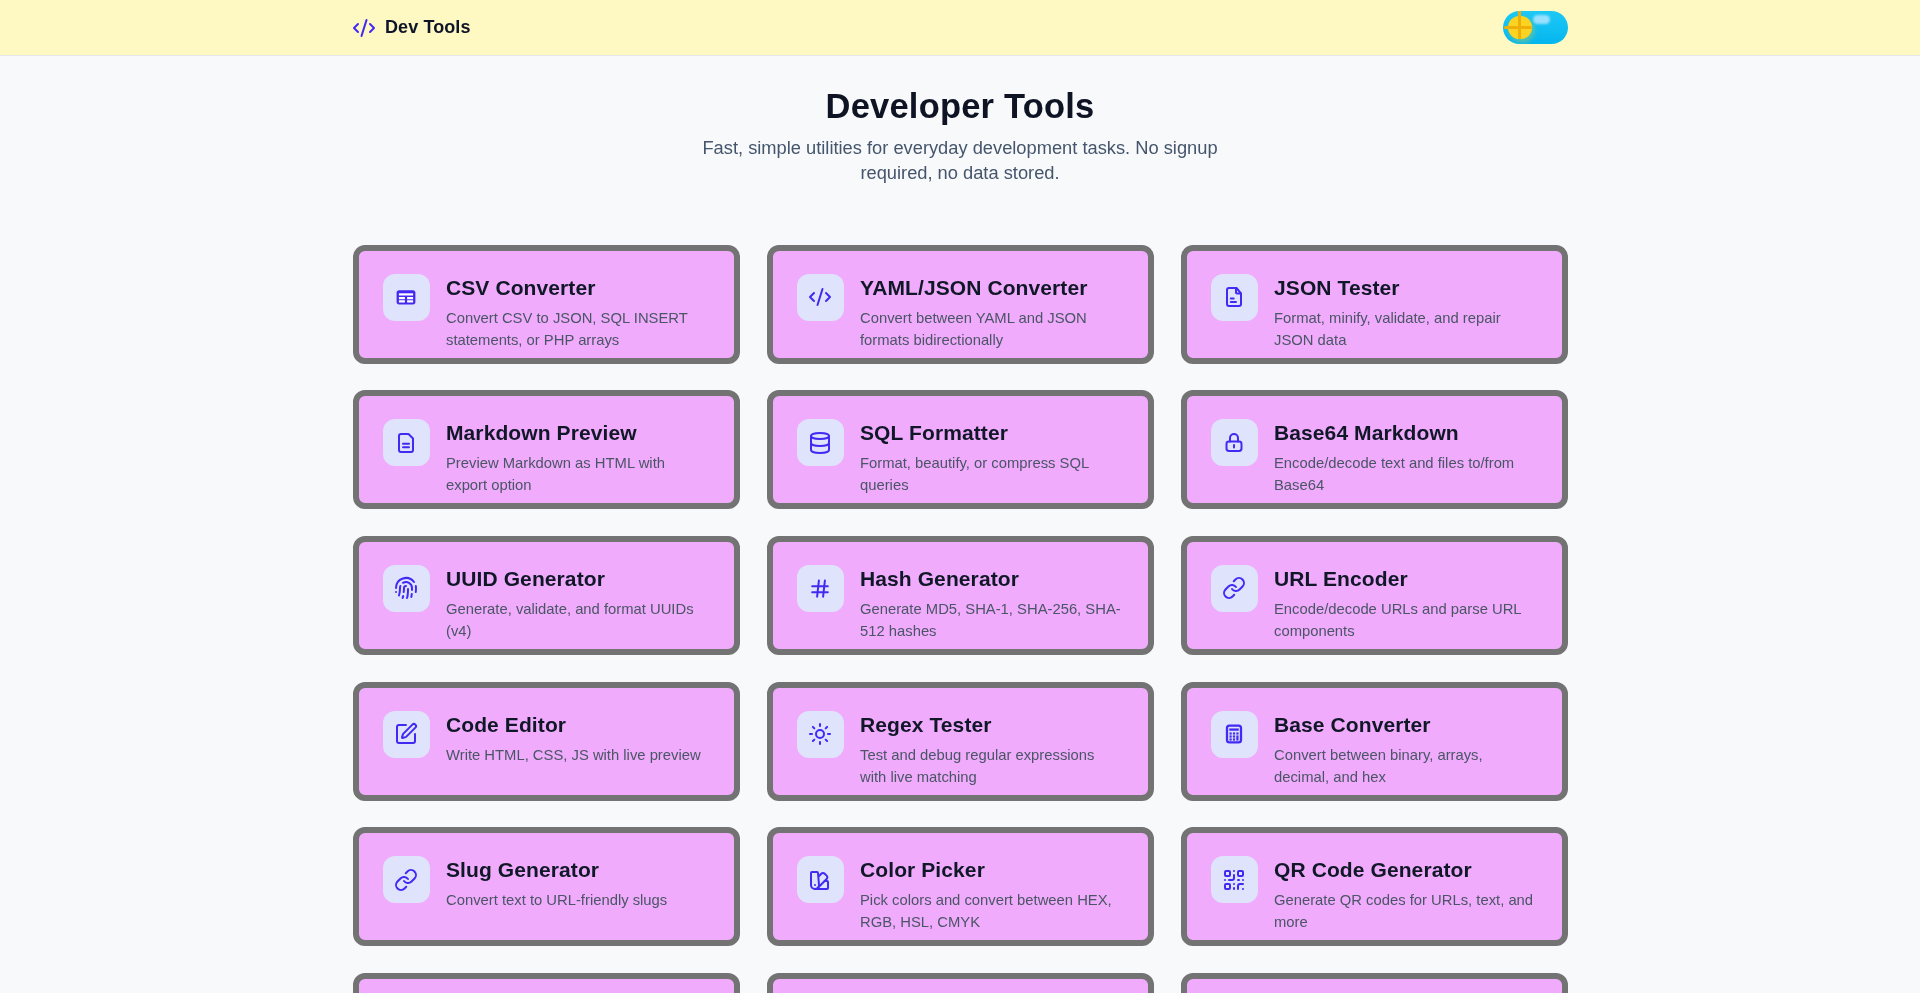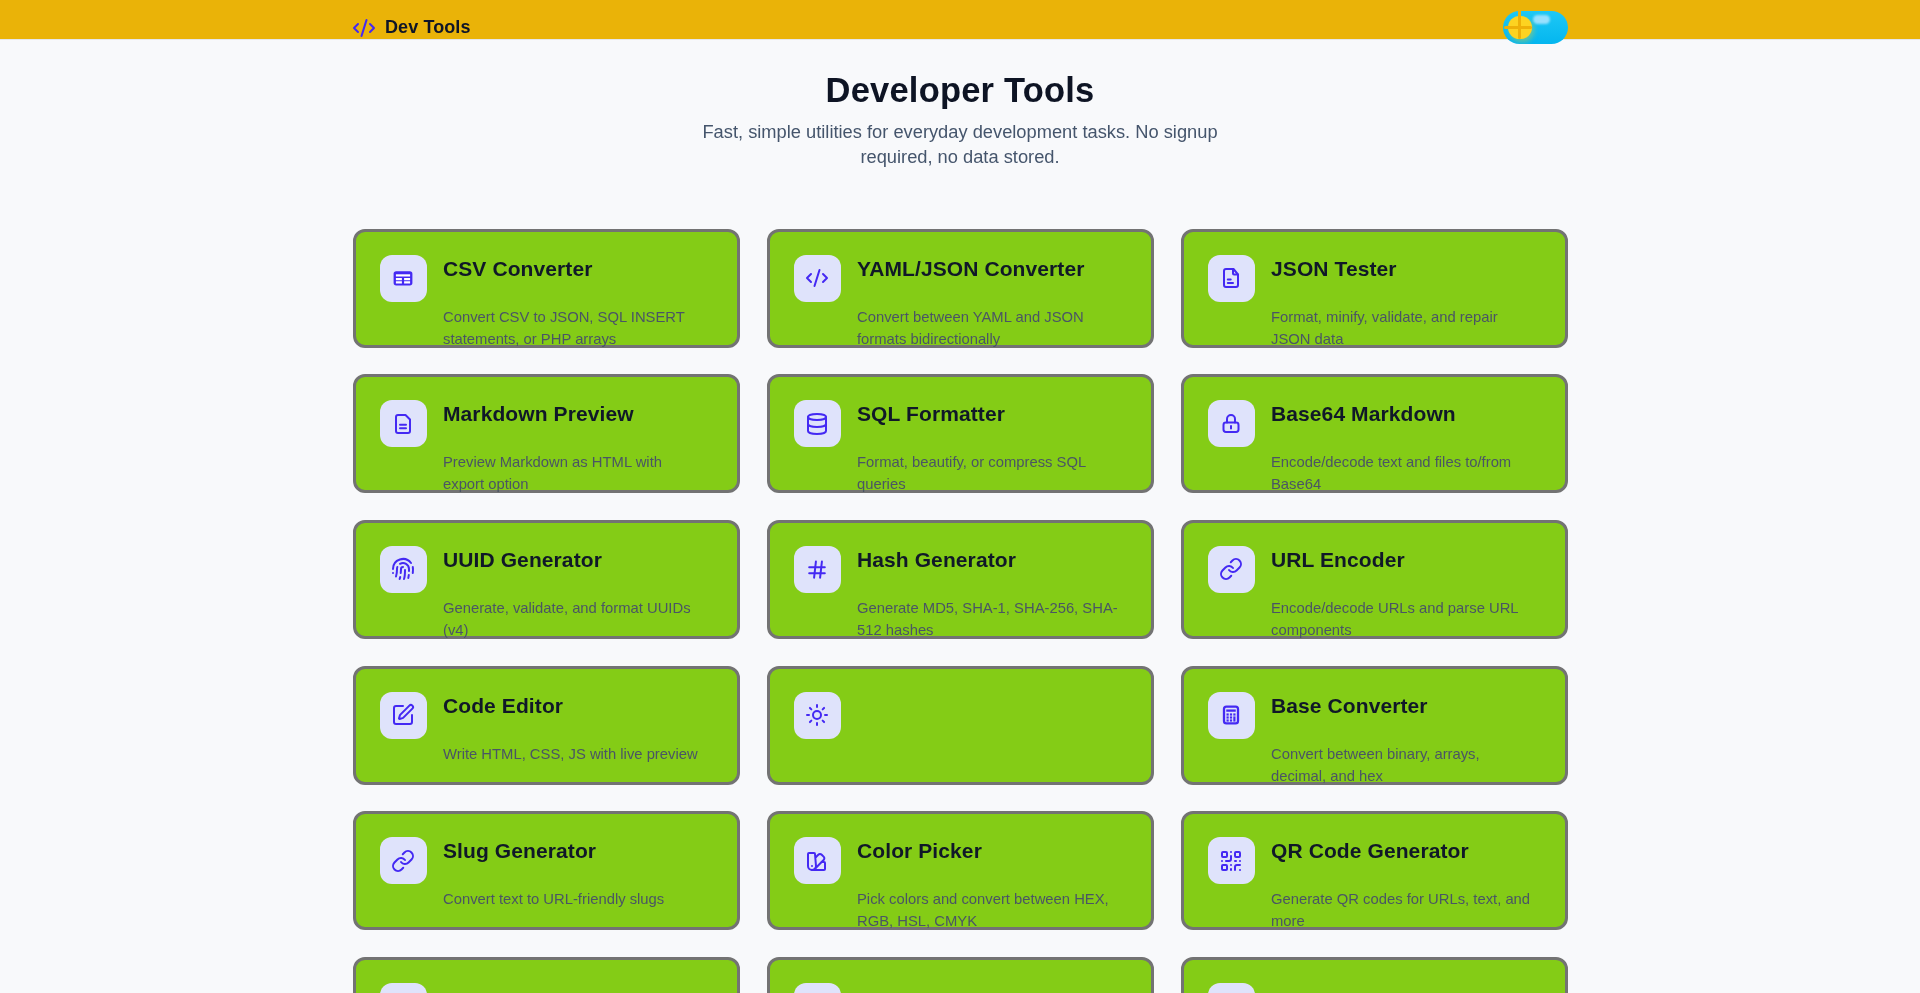--- a/index.html
+++ b/index.html
@@ -4,23 +4,23 @@
 <style>
   * { margin: 0; padding: 0; box-sizing: border-box; }
   html, body { width: 1920px; }
   body {
     font-family: "Liberation Sans", sans-serif;
     background: #f8f9fb;
     color: #101828;
   }
   
   .header {
-    background: #eab308;
+    background: #fef9c3;
     border-bottom: 1px solid #e5e7eb;
-    height: 40px;
+    height: 56px;
   }
   .container {
     width: 1216px;
     margin: 0 auto;
   }
   .header-inner {
     height: 55px;
     display: flex;
     align-items: center;
     justify-content: space-between;
@@ -97,22 +97,22 @@
     width: 1215px;
     margin: 0 auto;
     padding-top: 48px;
     display: grid;
     grid-template-columns: repeat(3, 1fr);
     column-gap: 27px;
     row-gap: 26.7px;
     grid-auto-rows: 119px;
   }
   .card {
-    background: #84cc16;
-    border: 3px solid #737373;
+    background: #f0abfc;
+    border: 6px solid #737373;
     border-radius: 12px;
     padding: 23px 24px;
     display: flex;
     align-items: flex-start;
     gap: 16.5px;
     cursor: pointer;
   }
   .tile {
     flex: 0 0 auto;
     width: 47px;
@@ -127,21 +127,21 @@
   .card:nth-child(12) .card-desc { max-width: 246px; }
   .card-title {
     font-size: 21px;
     font-weight: 700;
     line-height: 28px;
     color: #101828;
     letter-spacing: 0.1px;
   }
   .card-desc {
     max-width: 262px;
-    margin-top: 23px;
+    margin-top: 5px;
     font-size: 14.8px;
     line-height: 22px;
     color: #4a5565;
   }
 </style>
 </head>
 <body>
 
 <header class="header">
   <div class="container header-inner">
@@ -328,20 +328,24 @@
             <path d="M12 2v2"></path>
             <path d="M12 20v2"></path>
             <path d="m4.93 4.93 1.41 1.41"></path>
             <path d="m17.66 17.66 1.41 1.41"></path>
             <path d="M2 12h2"></path>
             <path d="M20 12h2"></path>
             <path d="m6.34 17.66-1.41 1.41"></path>
             <path d="m19.07 4.93-1.41 1.41"></path>
           </svg>
         </div>
+    <div class="card-body">
+      <div class="card-title">Regex Tester</div>
+      <div class="card-desc">Test and debug regular expressions with live matching</div>
+    </div>
   </div>
 
   <div class="card">
     <div class="tile">
           <svg width="24" height="24" viewBox="0 0 24 24" fill="none" stroke="#4429f3" stroke-width="2.3" stroke-linecap="square">
             <rect x="5" y="3.6" width="14" height="16.8" rx="2.4"></rect>
             <path d="M8.4 7.6h7.2"></path>
             <g stroke-width="2.2">
               <path d="M8.6 11.5h.01"></path>
               <path d="M12 11.5h.01"></path>

